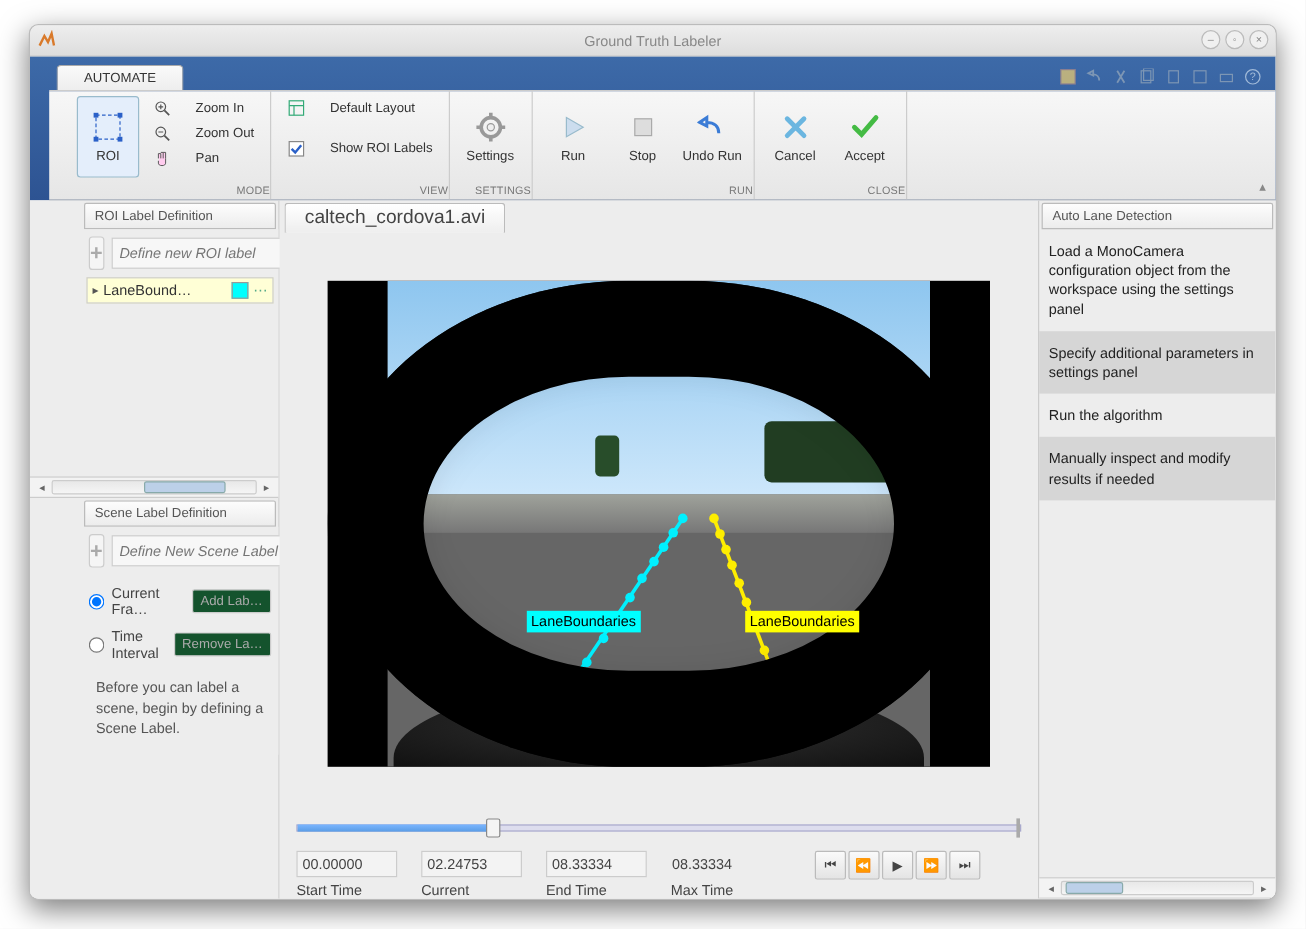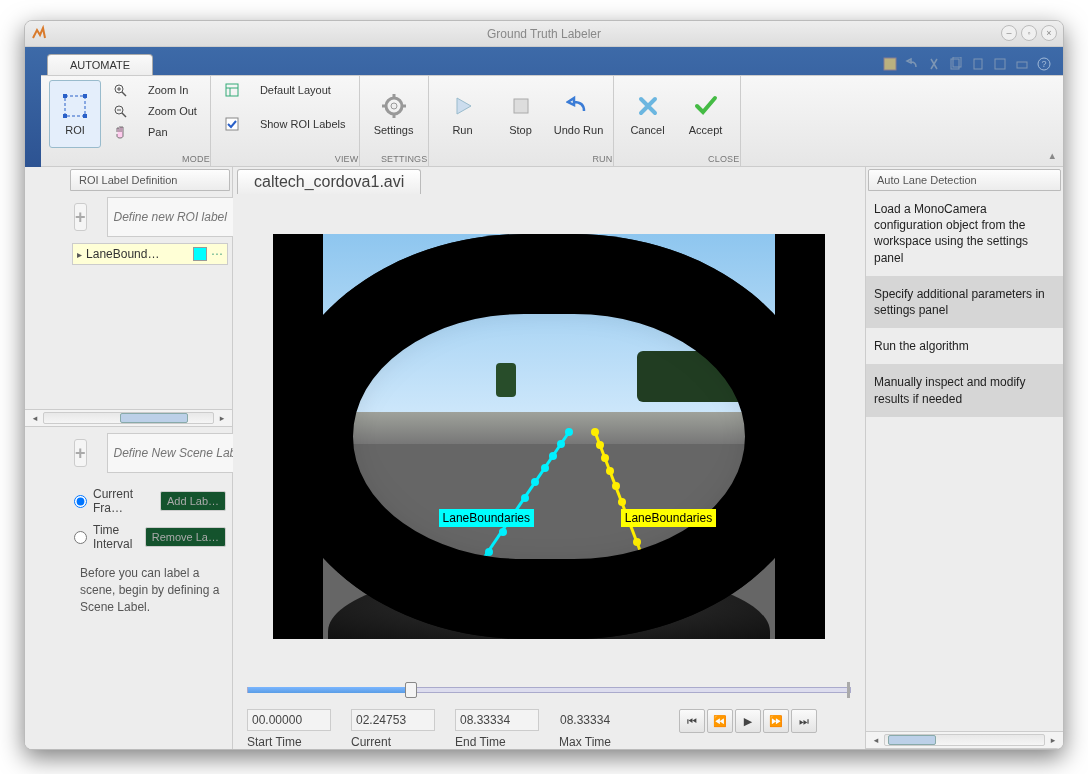--- a/index.html
+++ b/index.html
@@ -63,21 +63,21 @@
 
 .panel { display:flex; flex-direction:column;padding-left:43px; }
 .panel-title {
   background: linear-gradient(#fdfdfd,#ececec);
   border:1px solid #bbb; border-radius:2px 2px 0 0;
   font-size:11px; color:#555; padding:4px 8px; margin:2px 2px 0 2px;
 }
 .panel-body { padding:4px; background:#ededed; font-size:12px; color:#666;}
 .addrow { display:flex; align-items:center; gap:6px; padding:2px;}
 .plusbtn { width:28px; height:28px; background:#f5f5f5; border:1px solid #ccc; border-radius:3px; display:flex; align-items:center; justify-content:center; color:#aaa; font-size:18px; font-weight:bold;}
-.addrow input { flex:1; border:1px solid #ccc; height:40px; font-size:12px; padding:0 6px; color:#888; font-style:italic; background:#f7f7f7;margin-left:14px;}
+.addrow input { flex:1; border:1px solid #ccc; height:26px; font-size:12px; padding:0 6px; color:#888; font-style:italic; background:#f7f7f7;}
 
 .labelrow { display:flex; align-items:center; gap:4px; background:#ffffd6; border:1px solid #ccc; padding:3px 4px; margin-top:4px; font-size:12px; color:#333;}
 .labelrow .arrow { font-size:10px; color:#555; }
 .labelrow .name { flex:1; white-space:nowrap; overflow:hidden; text-overflow:ellipsis; }
 .colorbox { width:14px; height:14px; background:#0ff; border:1px solid #999; }
 .meatballs { color:#5a8; font-size:12px; }
 
 .left-scroll { display:flex; align-items:center; gap:2px; background:#f3f3f3; border-top:1px solid #ccc; border-bottom:1px solid #ccc; height:18px; padding:0 4px;}
 .left-scroll .track { flex:1; background:linear-gradient(#e8e8e8,#f5f5f5); height:12px; border:1px solid #ccc; border-radius:2px; position:relative;}
 .left-scroll .thumb { position:absolute; top:0; bottom:0; left:45%; width:40%; background:#bcd0e8; border:1px solid #8aa; border-radius:2px;}
@@ -191,21 +191,21 @@
               <text x="7" y="10" font-size="9" text-anchor="middle" fill="#cde">?</text>
             </svg>
           </span>
       </div>
     </div>
 
     <div class="toolbar">
 
       <div class="tool-group">
         <div class="tool-body">
-          <div class="bigbtn" style="border:1px solid #9bc;background:#e4eefb;">
+          <div class="bigbtn" style="border:1px solid #9bc;background:#e4eefb;margin-left:15px;">
             <div class="ic">
                 <svg width="26" height="26">
                   <rect x="3" y="3" width="20" height="20" fill="none" stroke="#2a60c8" stroke-dasharray="3 2"></rect>
                   <rect x="1" y="1" width="4" height="4" fill="#2a60c8"></rect>
                   <rect x="21" y="1" width="4" height="4" fill="#2a60c8"></rect>
                   <rect x="1" y="21" width="4" height="4" fill="#2a60c8"></rect>
                   <rect x="21" y="21" width="4" height="4" fill="#2a60c8"></rect>
                 </svg>
               </div>
             <span>ROI</span>
@@ -371,20 +371,21 @@
 
       <div class="left-scroll">
         <span class="sbtn">◂</span>
         <div class="track">
             <div class="thumb"></div>
           </div>
         <span class="sbtn">▸</span>
       </div>
 
       <div class="panel">
+        <div class="panel-title">Scene Label Definition</div>
         <div class="panel-body">
           <div class="addrow">
             <div class="plusbtn">+</div>
             <input placeholder="Define New Scene Label" style="">
           </div>
           <div style="height:8px"></div>
           <div class="radio-row">
             <span style="flex:1;display:flex;align-items:center;gap:6px">
                 <input type="radio" checked="" style="">
                 <span>Current Fra…</span>

